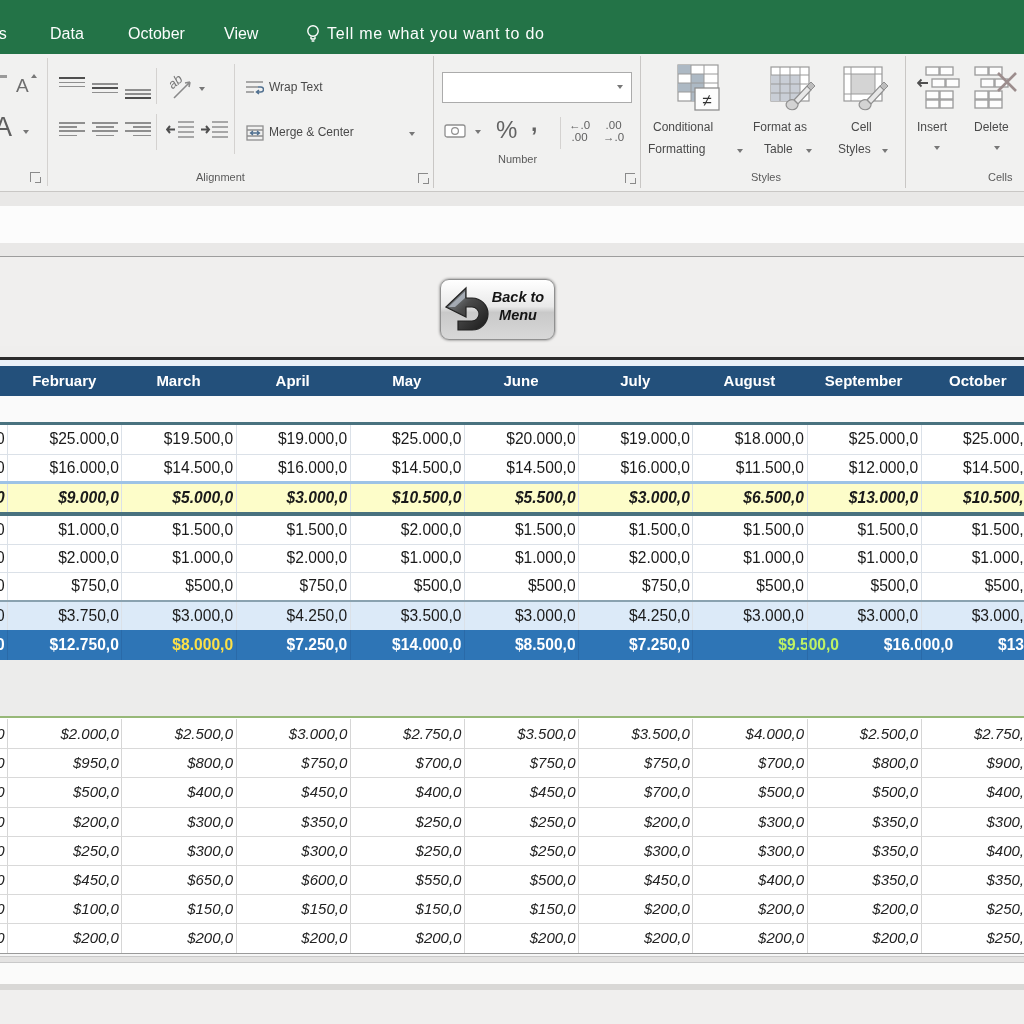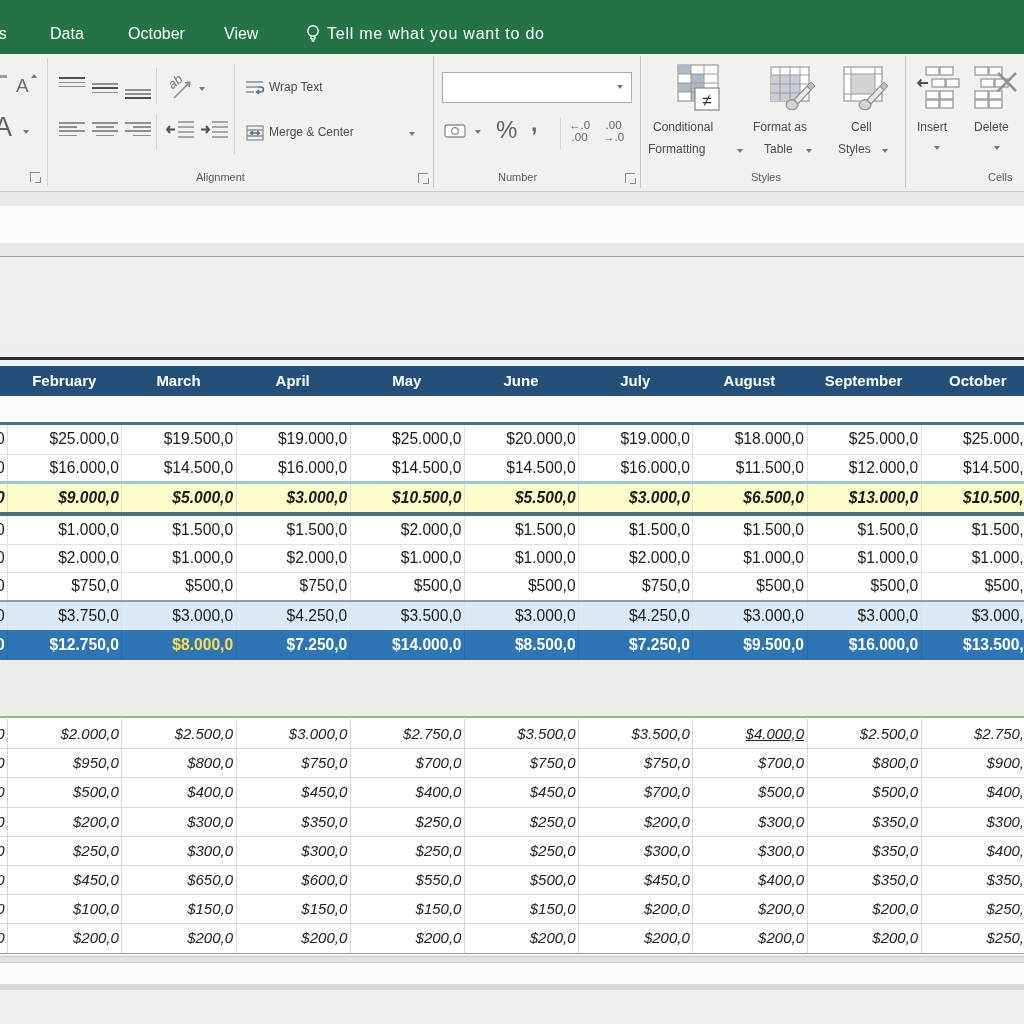--- a/index.html
+++ b/index.html
@@ -129,21 +129,21 @@
           <rect x="1" y="3" width="20" height="12" rx="2" fill="#fff" stroke="#8f8f8f" stroke-width="1.3"></rect>
           <circle cx="11" cy="9" r="3.4" fill="none" stroke="#8f8f8f" stroke-width="1.2"></circle>
         </g>
       </svg>
   <div class="caret" style="left:475px;top:76px;"></div>
   <div class="abs" style="left:496px;top:62px;font-size:24px;color:#636363;">%</div>
   <div class="abs" style="left:531px;top:56px;font-size:23px;color:#636363;font-weight:bold;">,</div>
   <div class="vsep" style="left:560px;top:63px;height:32px;"></div>
   <div class="abs" style="left:569px;top:66px;font-size:11.5px;color:#5f5f5f;line-height:11.5px;text-align:center;">←.0<br>.00</div>
   <div class="abs" style="left:603px;top:66px;font-size:11.5px;color:#5f5f5f;line-height:11.5px;text-align:center;">.00<br>→.0</div>
-  <div class="glabel" style="left:498px;top:117px;">Number</div>
+  <div class="glabel" style="left:498px;top:99px;">Number</div>
   <div class="launch" style="left:625px;top:119px;"></div>
   <div class="vsep" style="left:640px;top:2px;height:132px;background:#c9c7c5;"></div>
   <svg class="abs" style="left:677px;top:10px;" width="46" height="48" viewBox="0 0 46 48">
     <g stroke="#9a9a9a" stroke-width="1.2" fill="#fff">
           <rect x="1" y="1" width="40" height="36"></rect>
         </g>
     <g fill="#adb9c4">
           <rect x="1" y="1" width="13" height="9"></rect>
           <rect x="1" y="19" width="13" height="9"></rect>
           <rect x="14" y="10" width="13" height="9"></rect>
@@ -224,20 +224,34 @@
   <div class="btnlabel" style="left:974px;top:66px;">Delete</div>
   <div class="caret" style="left:994px;top:92px;"></div>
   <div class="glabel" style="left:988px;top:117px;">Cells</div>
 </div>
 
 <div class="abs" style="left:0;top:191.5px;width:1024px;height:14.5px;background:#e9e8e7;"></div>
 <div class="abs" style="left:0;top:206px;width:1024px;height:37px;background:#fcfcfc;"></div>
 <div class="abs" style="left:0;top:243px;width:1024px;height:14px;background:#e9e8e7;border-bottom:1.6px solid #9d9d9d;box-sizing:border-box;"></div>
 <div class="abs" style="left:0;top:257px;width:1024px;height:16px;background:#f0efee;"></div>
 
+<div id="btn" class="abs">
+  <svg class="abs" style="left:4px;top:6px;" width="46" height="48" viewBox="0 0 46 48">
+    <defs>
+          <linearGradient id="ag" x1="0" y1="0" x2="1" y2="1">
+      <stop offset="0" stop-color="#9aa3ab"></stop>
+            <stop offset="0.45" stop-color="#4a4a4a"></stop>
+            <stop offset="1" stop-color="#191919"></stop>
+    </linearGradient>
+        </defs>
+    <path d="M1 21 L21 2 L21 12 L27 12 A16 16 0 0 1 43 28 A16 16 0 0 1 27 44 L13 44 L13 35 L27 35 A7 7 0 0 0 34 28 A7 7 0 0 0 27 21 L21 21 L21 31 Z" fill="url(#ag)" stroke="#222" stroke-width="1.2"></path>
+    <path d="M3.5 21 L20 5.5 L20 12 L10 21 Z" fill="#b9c2cc" opacity=".75"></path>
+  </svg>
+  <div class="txt">Back to Menu</div>
+</div>
 
 <div class="abs" style="left:0;top:346.3px;width:1024px;height:10.7px;background:#efeeed;"></div>
 <div class="abs" style="left:0;top:357px;width:1024px;height:2.6px;background:#2c2c2c;"></div>
 <div class="abs" style="left:0;top:359.6px;width:1024px;height:6.4px;background:#eaf1f8;"></div>
 
 <div id="mhead" class="abs">
   <div class="row" style="top:0;height:30px;">
         <div class="c" style="line-height:30px;">January</div>
         <div class="c" style="line-height:30px;">February</div>
         <div class="c" style="line-height:30px;">March</div>
@@ -338,21 +352,21 @@
         <div class="c" style="line-height:27.8px;">$3.000,0</div>
       </div>
 <div class="row" style="top:208.7px;height:30.0px;background:#2e75b6;font-weight:bold;">
         <div class="c" style="line-height:30.0px;color:#fff;">$12.750,0</div>
         <div class="c" style="line-height:30.0px;color:#fff;">$12.750,0</div>
         <div class="c" style="line-height:30.0px;color:#fde047;">$8.000,0</div>
         <div class="c" style="line-height:30.0px;color:#fff;">$7.250,0</div>
         <div class="c" style="line-height:30.0px;color:#fff;">$14.000,0</div>
         <div class="c" style="line-height:30.0px;color:#fff;">$8.500,0</div>
         <div class="c" style="line-height:30.0px;color:#fff;">$7.250,0</div>
-        <div class="c" style="line-height:30.0px;color:#ffffff;">$9.500,0</div>
+        <div class="c" style="line-height:30.0px;color:#bef264;margin-left:35px;">$9.500,0</div>
         <div class="c" style="line-height:30.0px;color:#fff;">$16.000,0</div>
         <div class="c" style="line-height:30.0px;color:#fff;">$13.500,0</div>
       </div>
 <div class="vline" style="left:7.2px;top:3.7px;height:205.0px;background:#dbe1e8;"></div>
 <div class="vline" style="left:121.4px;top:3.7px;height:205.0px;background:#dbe1e8;"></div>
 <div class="vline" style="left:235.6px;top:3.7px;height:205.0px;background:#dbe1e8;"></div>
 <div class="vline" style="left:349.8px;top:3.7px;height:205.0px;background:#dbe1e8;"></div>
 <div class="vline" style="left:464.0px;top:3.7px;height:205.0px;background:#dbe1e8;"></div>
 <div class="vline" style="left:578.2px;top:3.7px;height:205.0px;background:#dbe1e8;"></div>
 <div class="vline" style="left:692.4px;top:3.7px;height:205.0px;background:#dbe1e8;"></div>
@@ -381,21 +395,21 @@
 
 <div id="t2" class="abs">
 <div class="row" style="top:2.8px;height:29.2px;">
         <div class="c" style="line-height:29.2px;">$1.500,0</div>
         <div class="c" style="line-height:29.2px;">$2.000,0</div>
         <div class="c" style="line-height:29.2px;">$2.500,0</div>
         <div class="c" style="line-height:29.2px;">$3.000,0</div>
         <div class="c" style="line-height:29.2px;">$2.750,0</div>
         <div class="c" style="line-height:29.2px;">$3.500,0</div>
         <div class="c" style="line-height:29.2px;">$3.500,0</div>
-        <div class="c" style="line-height:29.2px;text-decoration:underline;">$4.000,0</div>
+        <div class="c" style="line-height:29.2px;">$4.000,0</div>
         <div class="c" style="line-height:29.2px;">$2.500,0</div>
         <div class="c" style="line-height:29.2px;">$2.750,0</div>
       </div>
 <div class="row" style="top:32.0px;height:29.2px;">
         <div class="c" style="line-height:29.2px;">$900,0</div>
         <div class="c" style="line-height:29.2px;">$950,0</div>
         <div class="c" style="line-height:29.2px;">$800,0</div>
         <div class="c" style="line-height:29.2px;">$750,0</div>
         <div class="c" style="line-height:29.2px;">$700,0</div>
         <div class="c" style="line-height:29.2px;">$750,0</div>

